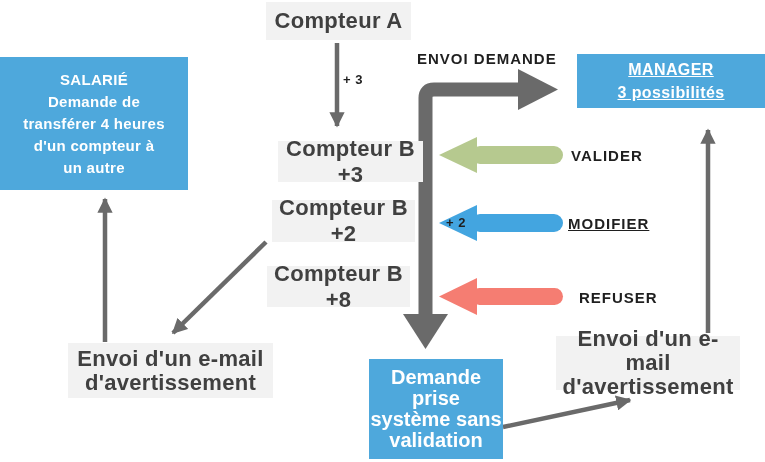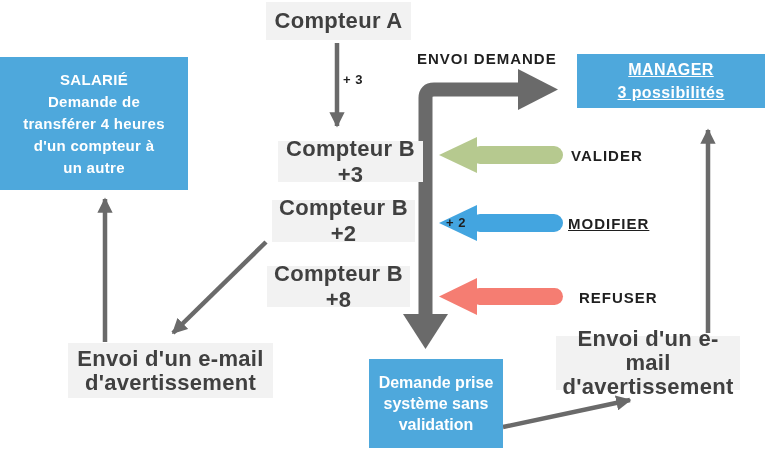--- a/index.html
+++ b/index.html
@@ -17,21 +17,21 @@
   #compteur-a {left:266px;top:2px;  width:145px;height:38px;}
   #compteur-b3{left:278px;top:141px;width:145px;height:41px;}
   #compteur-b2{left:272px;top:200px;width:143px;height:42px;}
   #compteur-b0{left:267px;top:266px;width:143px;height:41px;}
   #email-left {left:68px; top:343px;width:205px;height:55px;line-height:24px;}
   #email-right{left:556px;top:336px;width:184px;height:54px;line-height:24px;}
 
   
   #salarie{left:0;top:57px;width:188px;height:133px;font-size:15px;line-height:22px;letter-spacing:.3px;}
   #manager{left:577px;top:54px;width:188px;height:54px;font-size:16px;line-height:23px;letter-spacing:.4px;text-decoration:underline;}
-  #demande-auto{left:369px;top:359px;width:134px;height:89px;font-size:16px;line-height:21px;}
+  #demande-auto{left:369px;top:359px;width:134px;height:100px;font-size:20px;line-height:21px;}
 
   
   #lbl-envoi   {left:417px;top:50px;}
   #lbl-valider {left:571px;top:147px;text-align:center;}
   #lbl-modifier{left:568px;top:215px;text-decoration:underline;}
   #lbl-refuser {left:579px;top:289px;}
   #lbl-plus3{left:343px;top:72px;}
   #lbl-plus2{left:446px;top:215px;}
 </style>
 </head>

